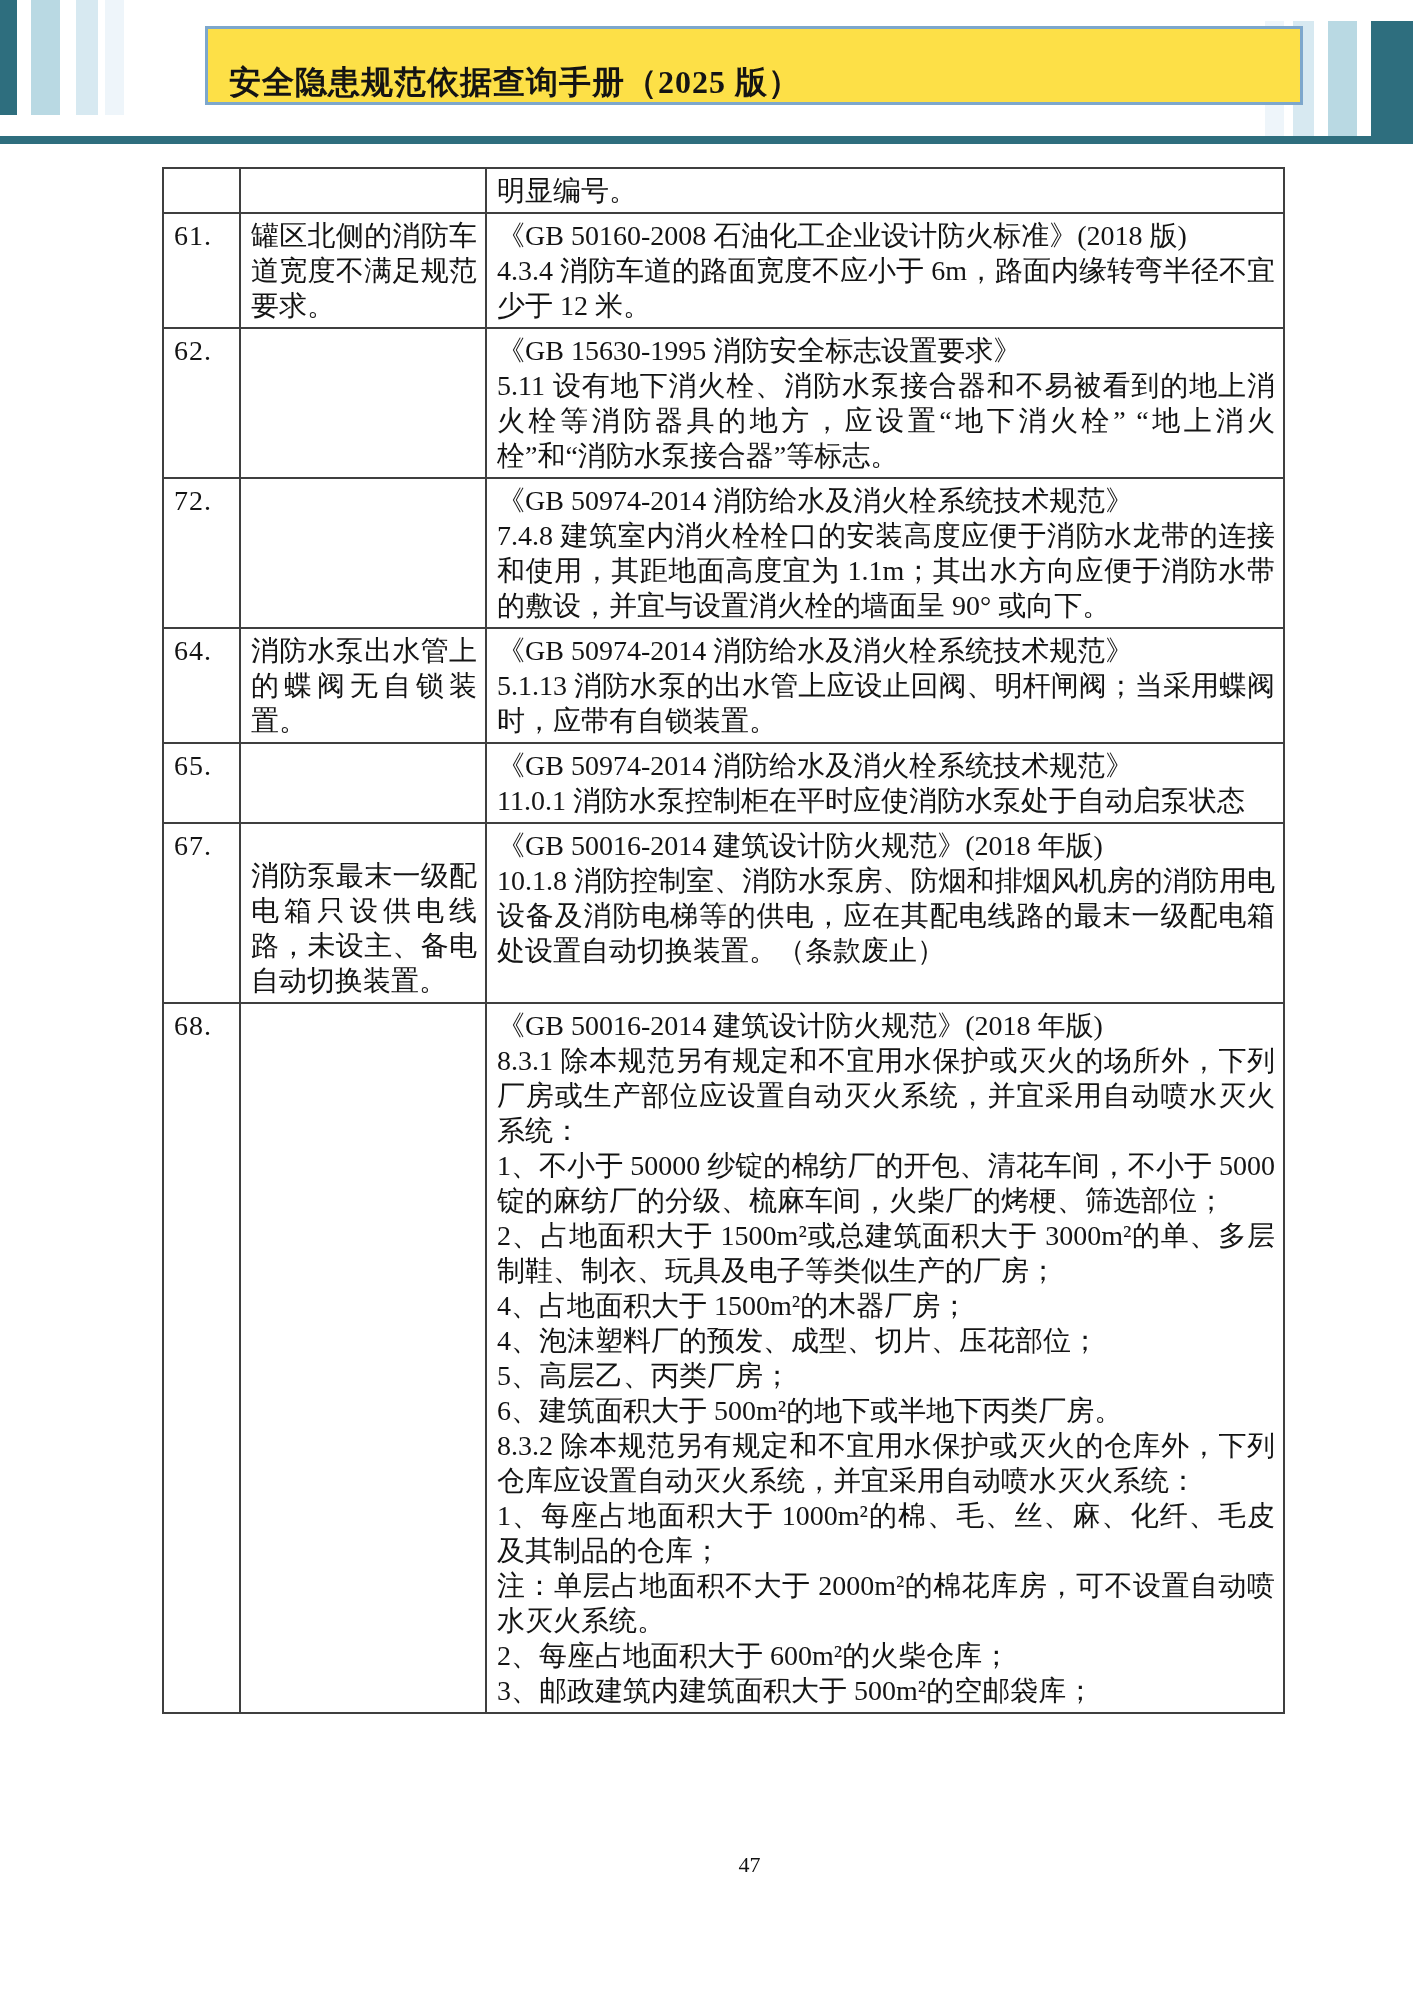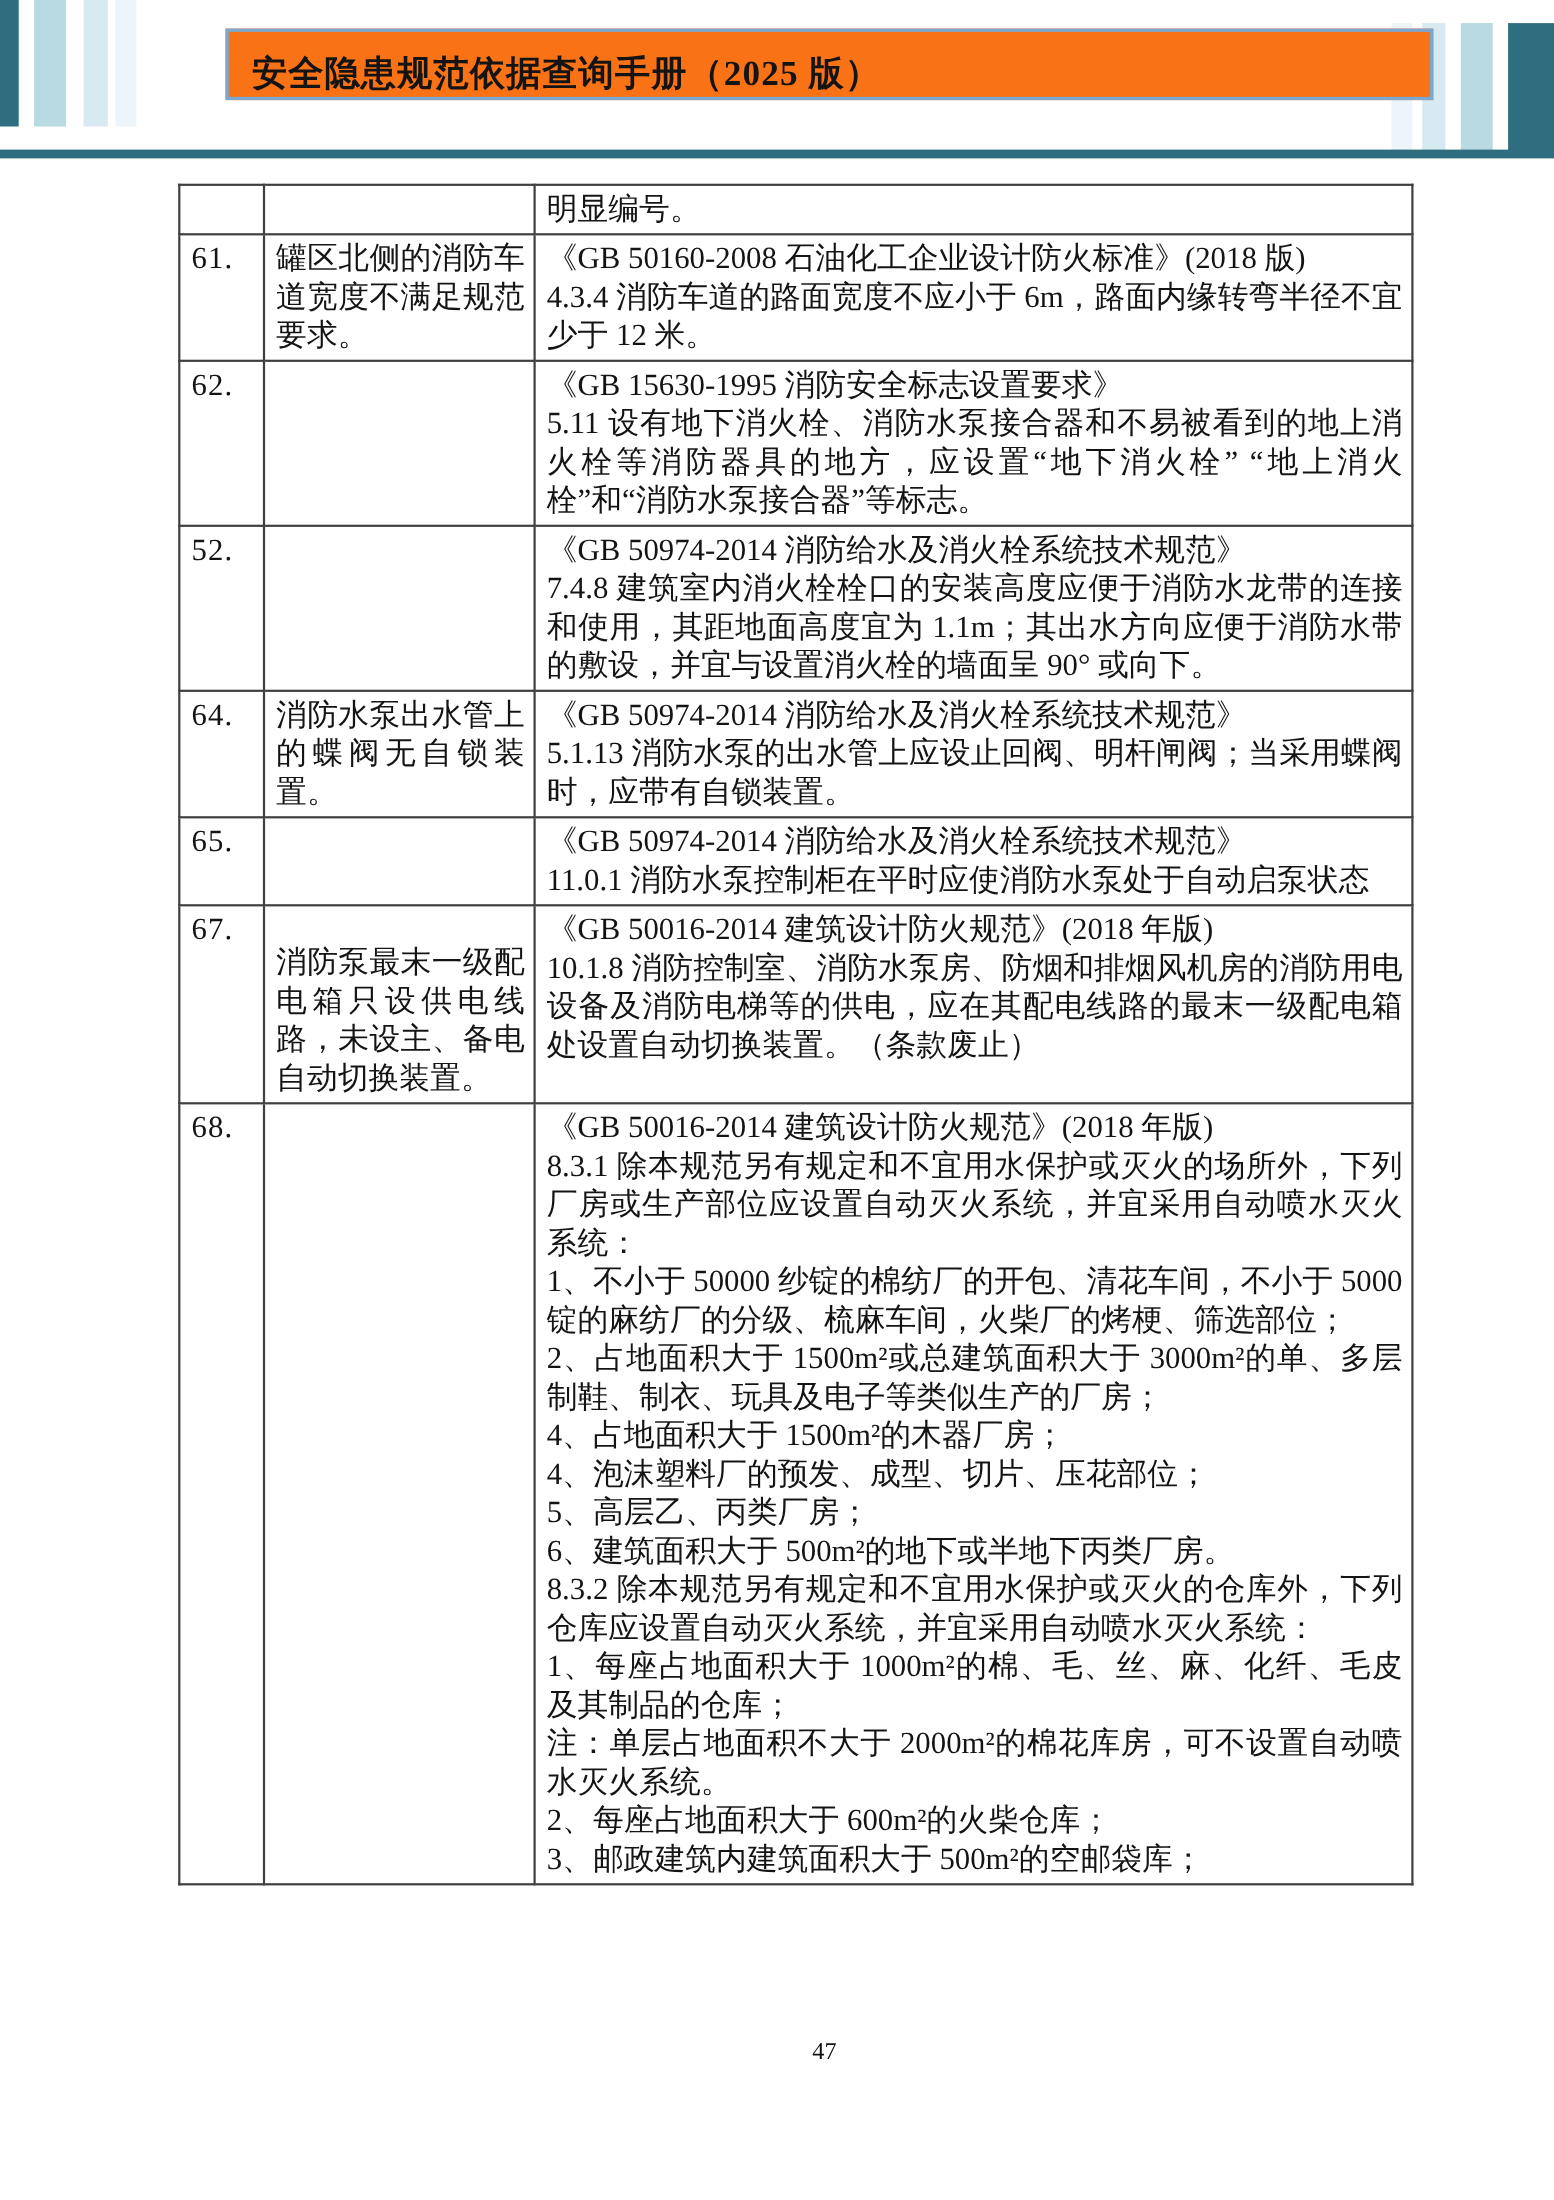--- a/index.html
+++ b/index.html
@@ -30,25 +30,25 @@
   
   .sr4{left:1265px;top:21px;width:19px;height:116px;background:var(--faint-blue);}
   .sr3{left:1293px;top:21px;width:21px;height:116px;background:var(--pale-blue);}
   .sr2{left:1328px;top:21px;width:29px;height:116px;background:var(--light-blue);}
   .sr1{left:1371px;top:21px;width:42px;height:122px;background:var(--teal);}
   .hbar{
     position:absolute;left:0;top:136px;width:1413px;height:8px;
     background:var(--teal);
   }
   .header-box{
-    position:absolute;left:205px;top:26px;width:1098px;height:65px;
+    position:absolute;left:205px;top:26px;width:1098px;height:79px;
     border:3px solid var(--box-border);
-    background:#f97316;
+    background:#fde047;
     box-sizing:border-box;
-    display:flex;align-items:center;
+    display:flex;align-items:flex-end;
   }
   .header-title{
     font-size:32px;font-weight:bold;letter-spacing:1px;
     padding:14px 0 0 21px;line-height:40px;white-space:nowrap;
   }
   table.ref-table{
     position:absolute;left:162px;top:167px;width:1121px;
     border-collapse:collapse;table-layout:fixed;
   }
   table.ref-table td{
@@ -120,21 +120,21 @@
         </tr>
         <tr>
           <td class="num-cell">62.</td>
           <td class="desc-cell"></td>
           <td class="content-cell">
             <div class="para">《GB 15630-1995 消防安全标志设置要求》</div>
             <div class="para">5.11 设有地下消火栓、消防水泵接合器和不易被看到的地上消火栓等消防器具的地方，应设置“地下消火栓” “地上消火栓”和“消防水泵接合器”等标志。</div>
           </td>
         </tr>
         <tr>
-          <td class="num-cell">52.</td>
+          <td class="num-cell">72.</td>
           <td class="desc-cell"></td>
           <td class="content-cell">
             <div class="para">《GB 50974-2014 消防给水及消火栓系统技术规范》</div>
             <div class="para">7.4.8 建筑室内消火栓栓口的安装高度应便于消防水龙带的连接和使用，其距地面高度宜为 1.1m；其出水方向应便于消防水带的敷设，并宜与设置消火栓的墙面呈 90° 或向下。</div>
           </td>
         </tr>
         <tr>
           <td class="num-cell">64.</td>
           <td class="desc-cell">消防水泵出水管上的蝶阀无自锁装置。</td>
           <td class="content-cell">

